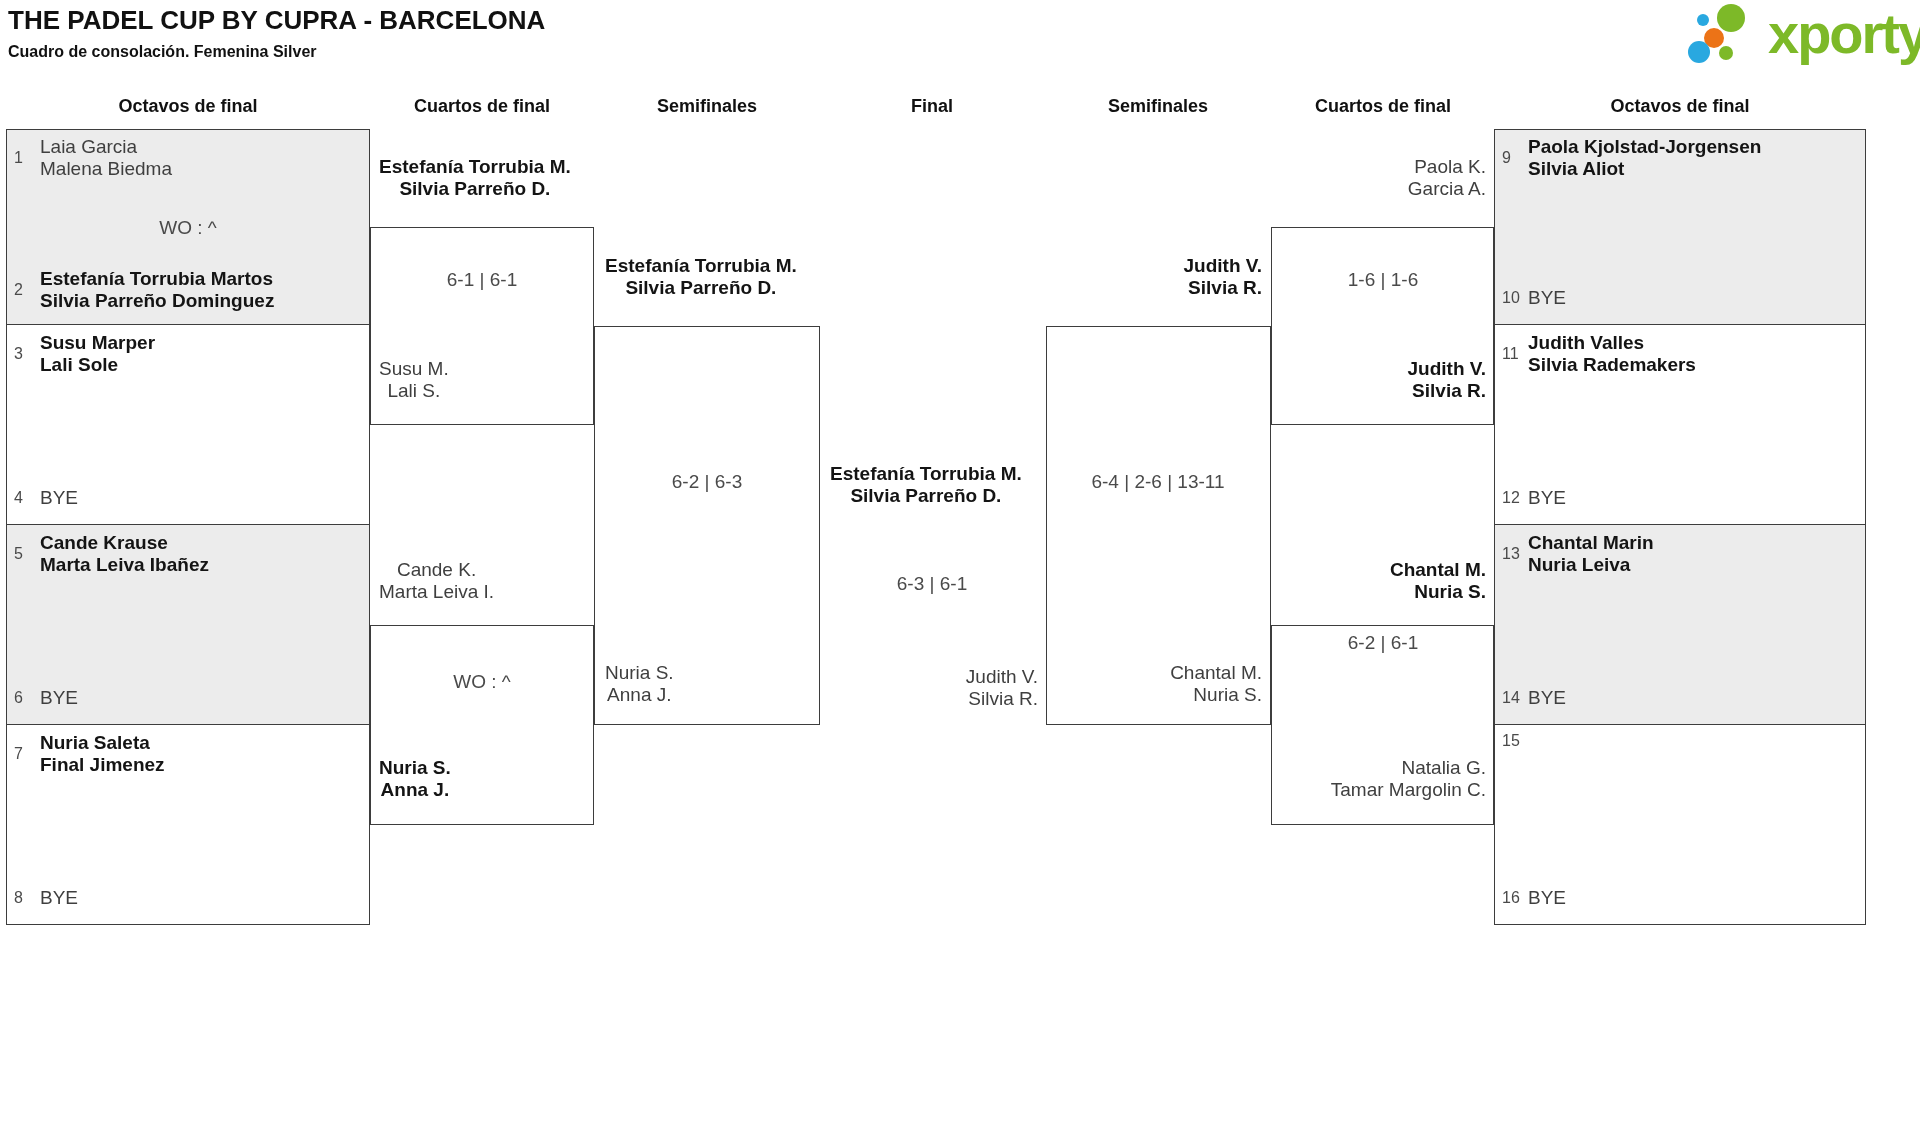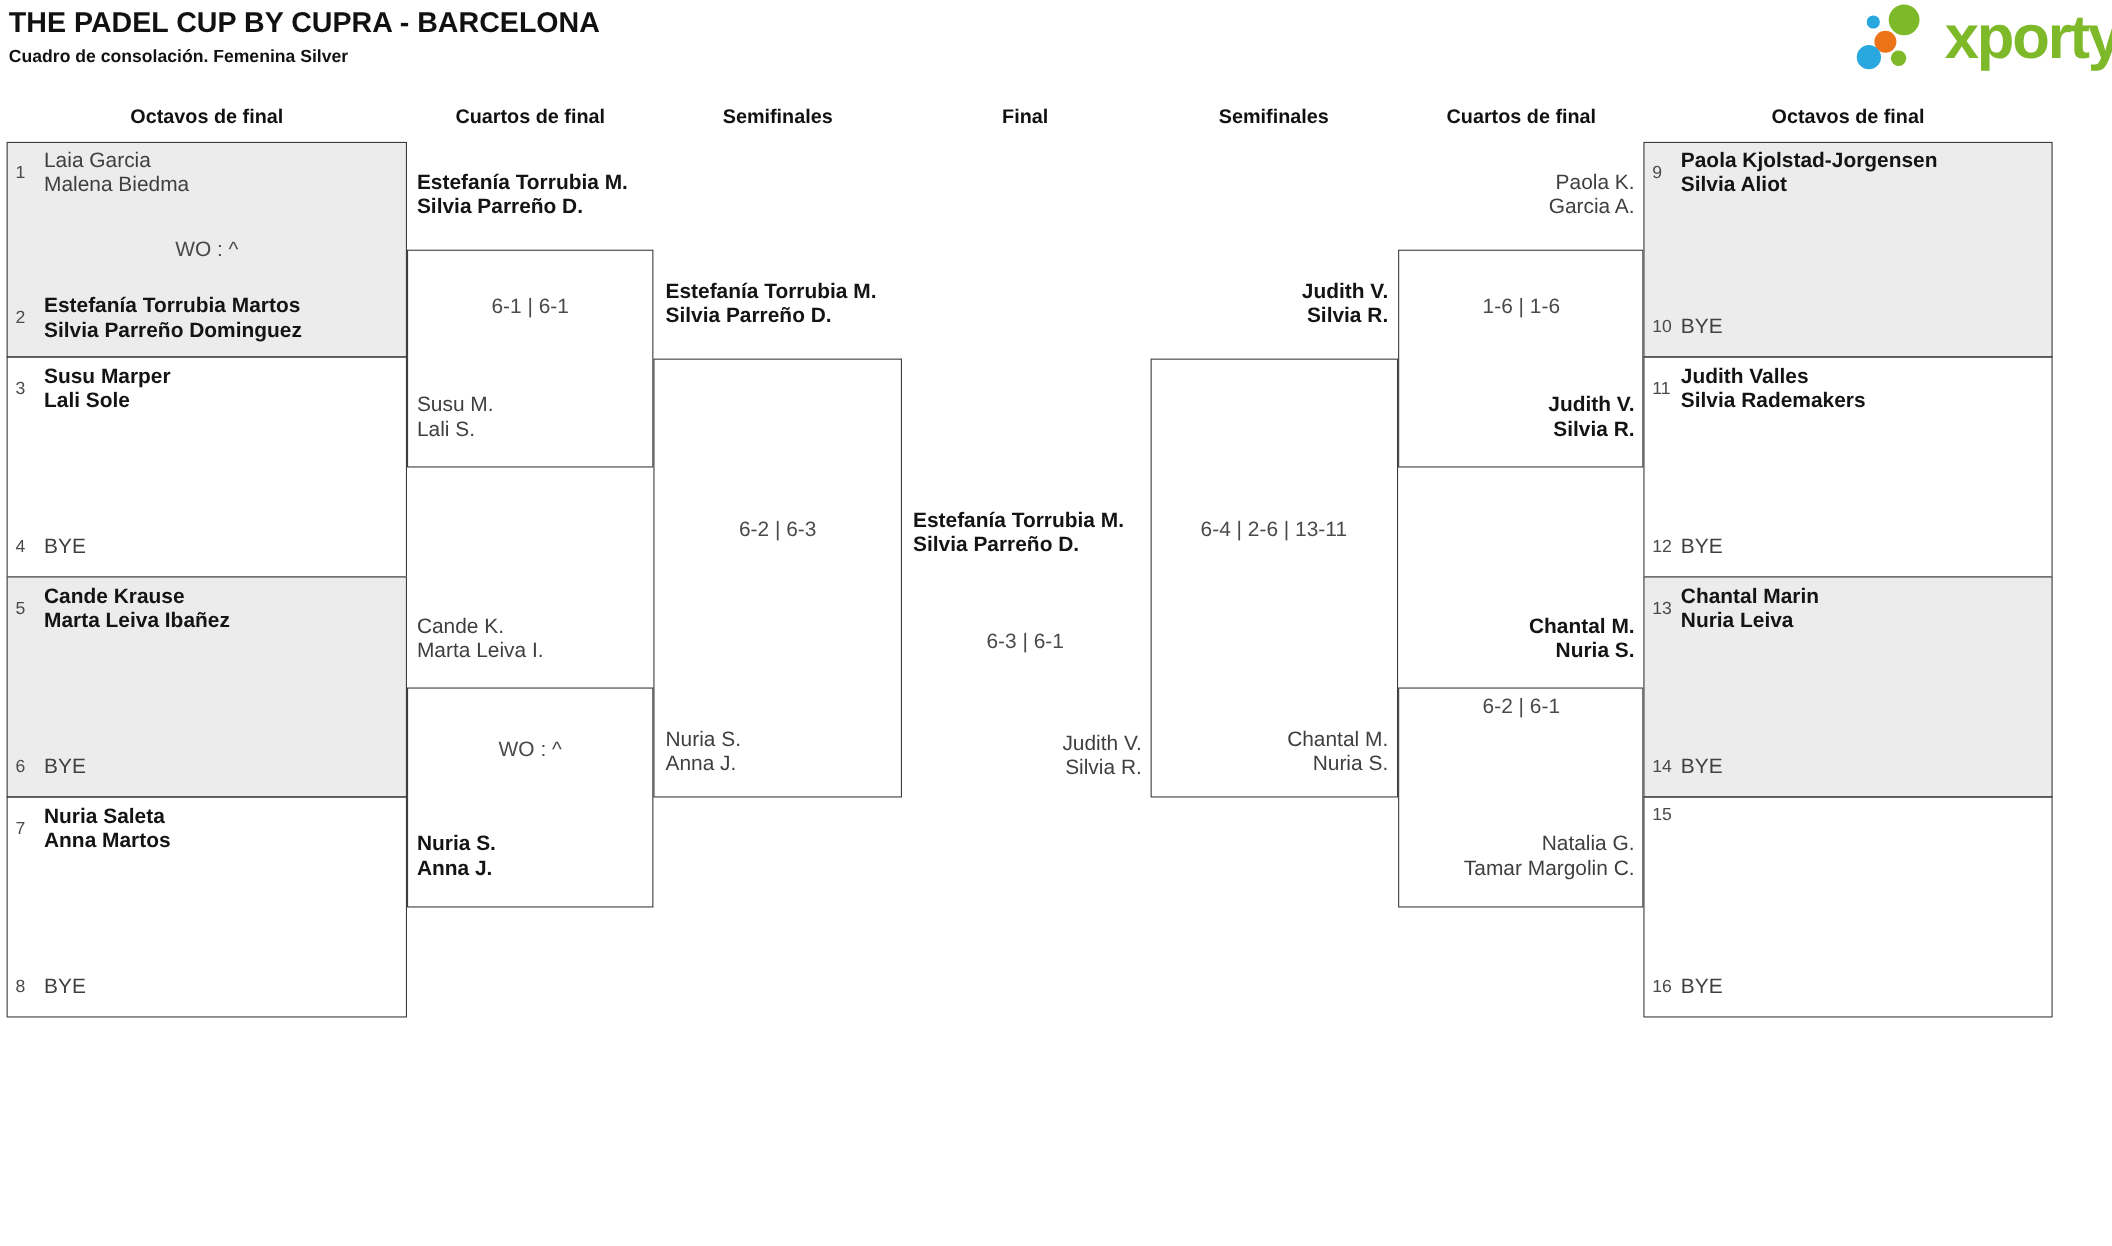--- a/index.html
+++ b/index.html
@@ -13,21 +13,21 @@
   .logo-text{font-size:56px;font-weight:700;letter-spacing:-2px;color:#7db928;line-height:62px;}
   .round-header{position:absolute;top:96px;transform:translateX(-50%);font-size:18px;font-weight:700;color:#111;white-space:nowrap;}
   .box{position:absolute;box-sizing:border-box;border:1px solid #3d3d3d;background:transparent;}
   .box.fill{background:#ececec;}
   .slot{position:absolute;display:flex;align-items:center;}
   .slot .seed{color:#4a4a4a;font-size:16px;min-width:26px;flex:none;}
   .names{font-size:19px;line-height:22px;}
   .winner .names,.nameblock.winner{font-weight:700;color:#141414;}
   .loser .names,.nameblock.loser{font-weight:400;color:#3f3f3f;}
   .bye .names{font-weight:400;color:#3f3f3f;}
-  .nameblock{position:absolute;font-size:19px;line-height:22px;}
+  .nameblock{position:absolute;font-size:19px;line-height:22px;text-align:center;}
   .align-right{text-align:right;}
   .score{position:absolute;transform:translateX(-50%);font-size:19px;color:#4a4a4a;white-space:nowrap;}
 </style>
 </head>
 <body>
 
 <div id="stage">
 
   <div class="page-title">THE PADEL CUP BY CUPRA - BARCELONA</div>
   <div class="page-subtitle">Cuadro de consolación. Femenina Silver</div>
@@ -110,21 +110,21 @@
     <span class="seed">6</span>
     <div class="names">
       <div>BYE</div>
     </div>
   </div>
 
   <div class="slot winner" style="left:14px;top:732px;width:348px">
     <span class="seed">7</span>
     <div class="names">
       <div>Nuria Saleta</div>
-      <div>Anna Martos</div>
+      <div>Final Jimenez</div>
     </div>
   </div>
   <div class="slot bye" style="left:14px;top:887px;width:348px">
     <span class="seed">8</span>
     <div class="names">
       <div>BYE</div>
     </div>
   </div>
 
   <div class="nameblock winner" style="left:379px;top:156px">

